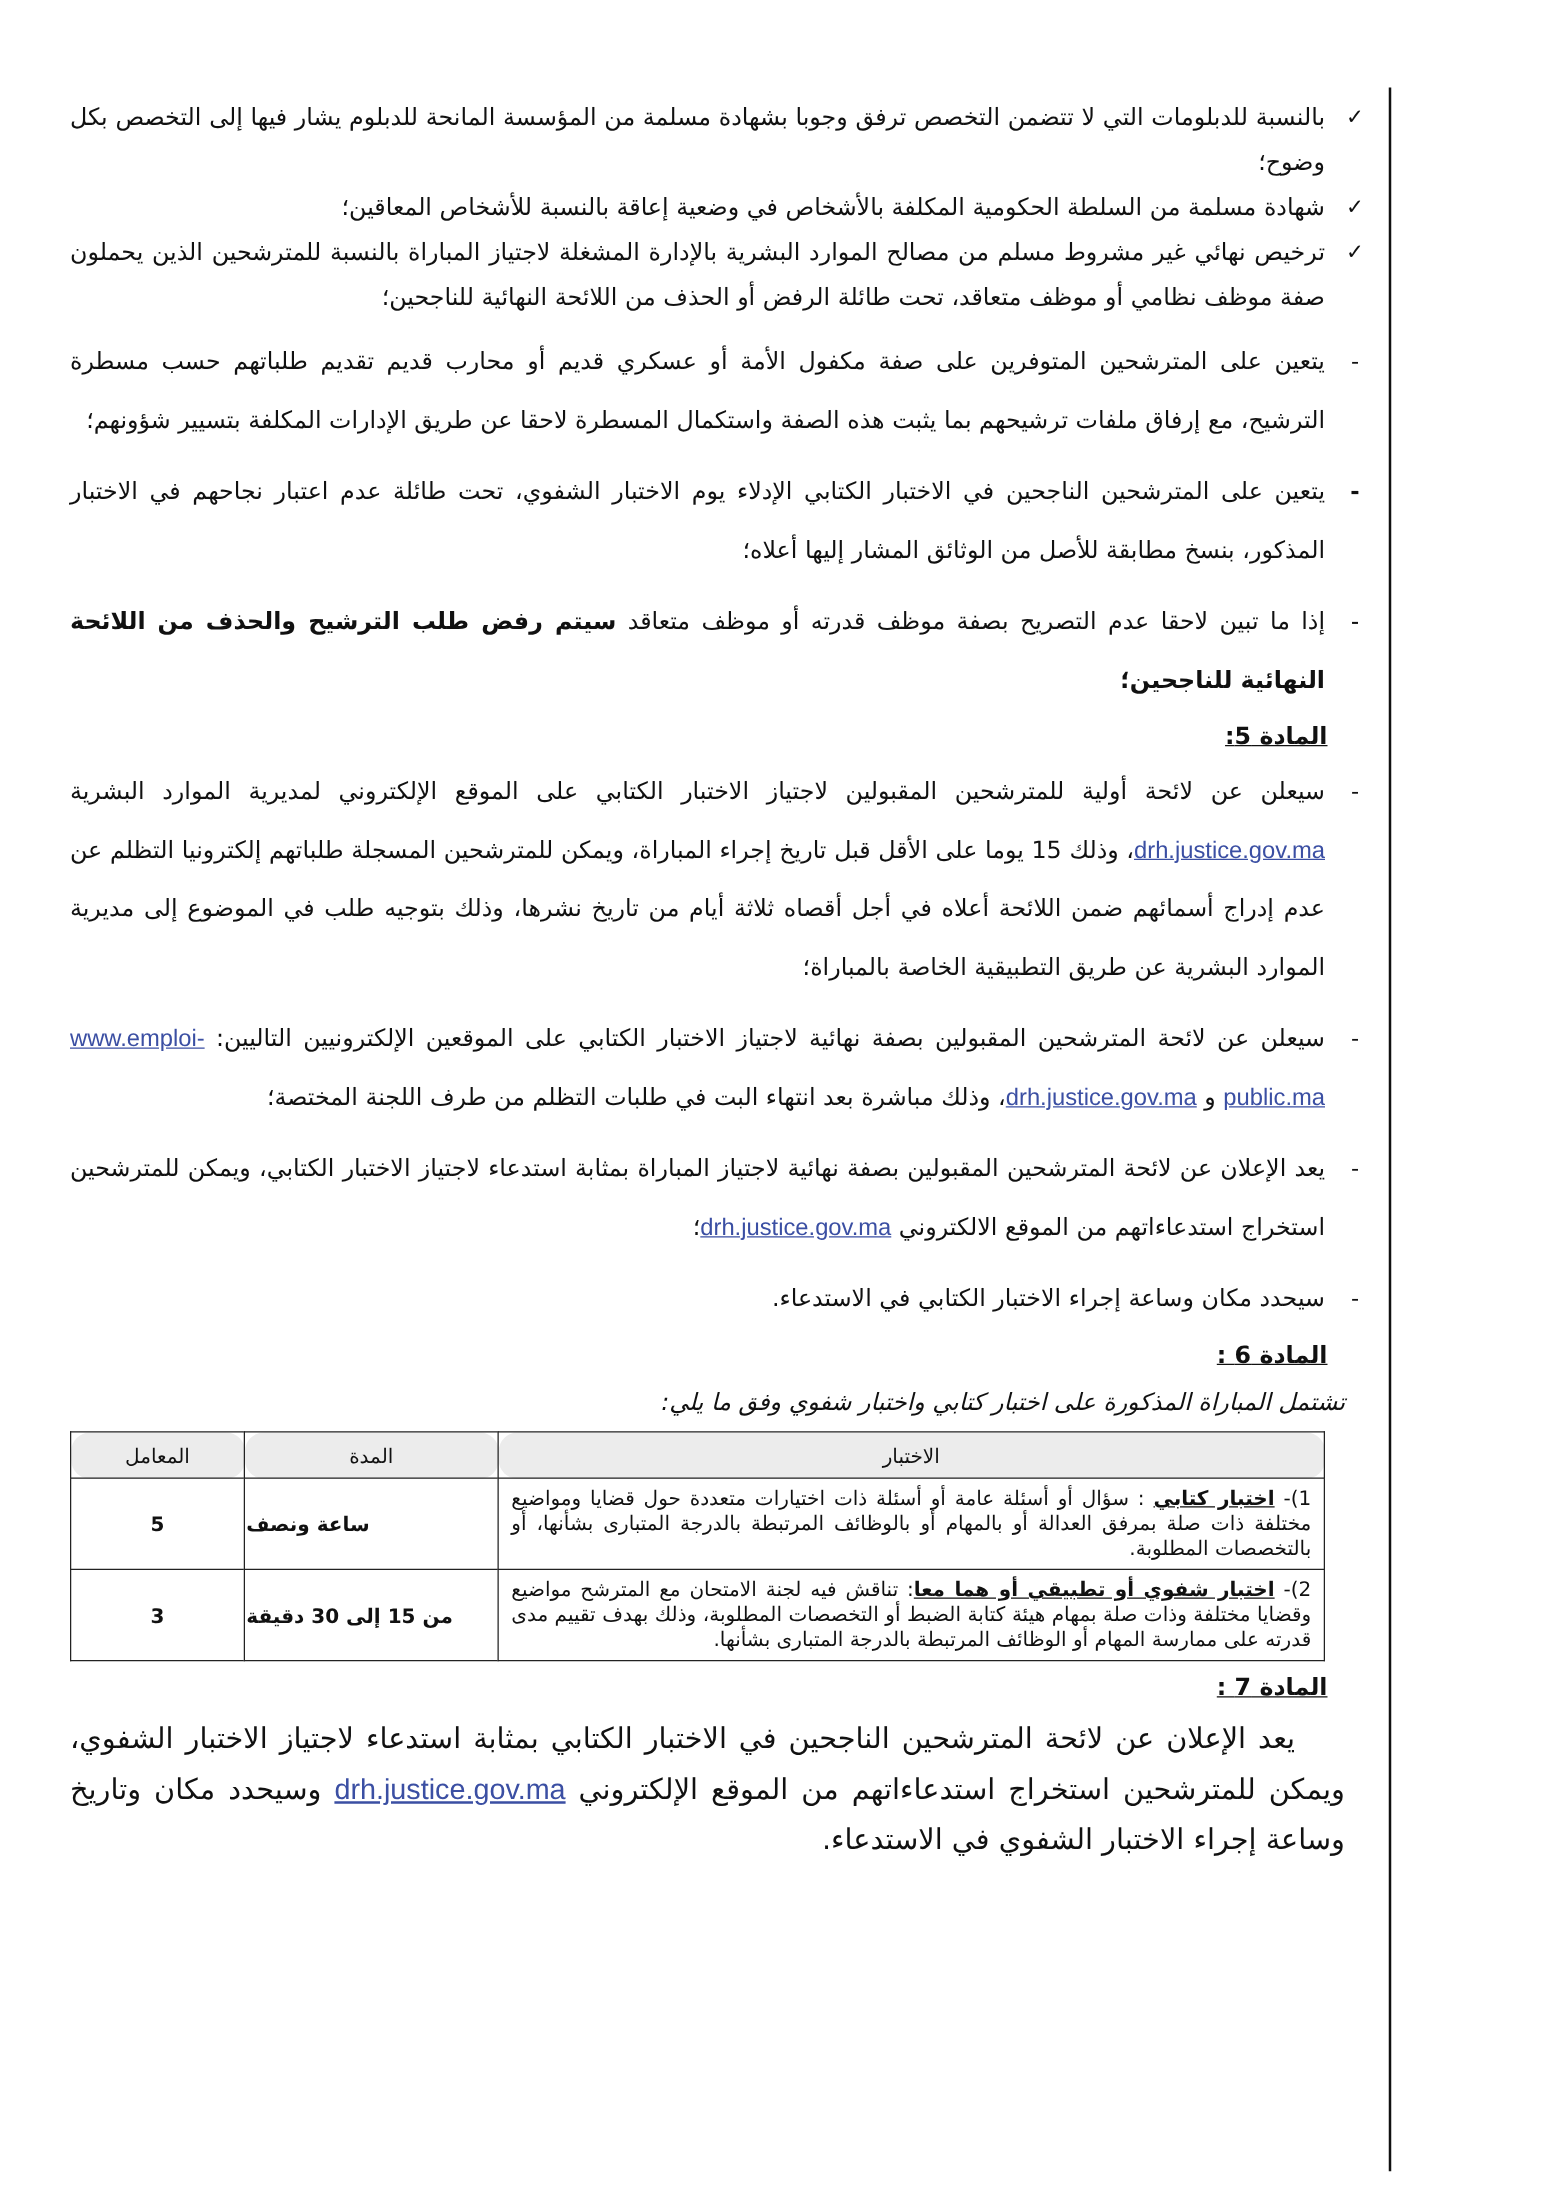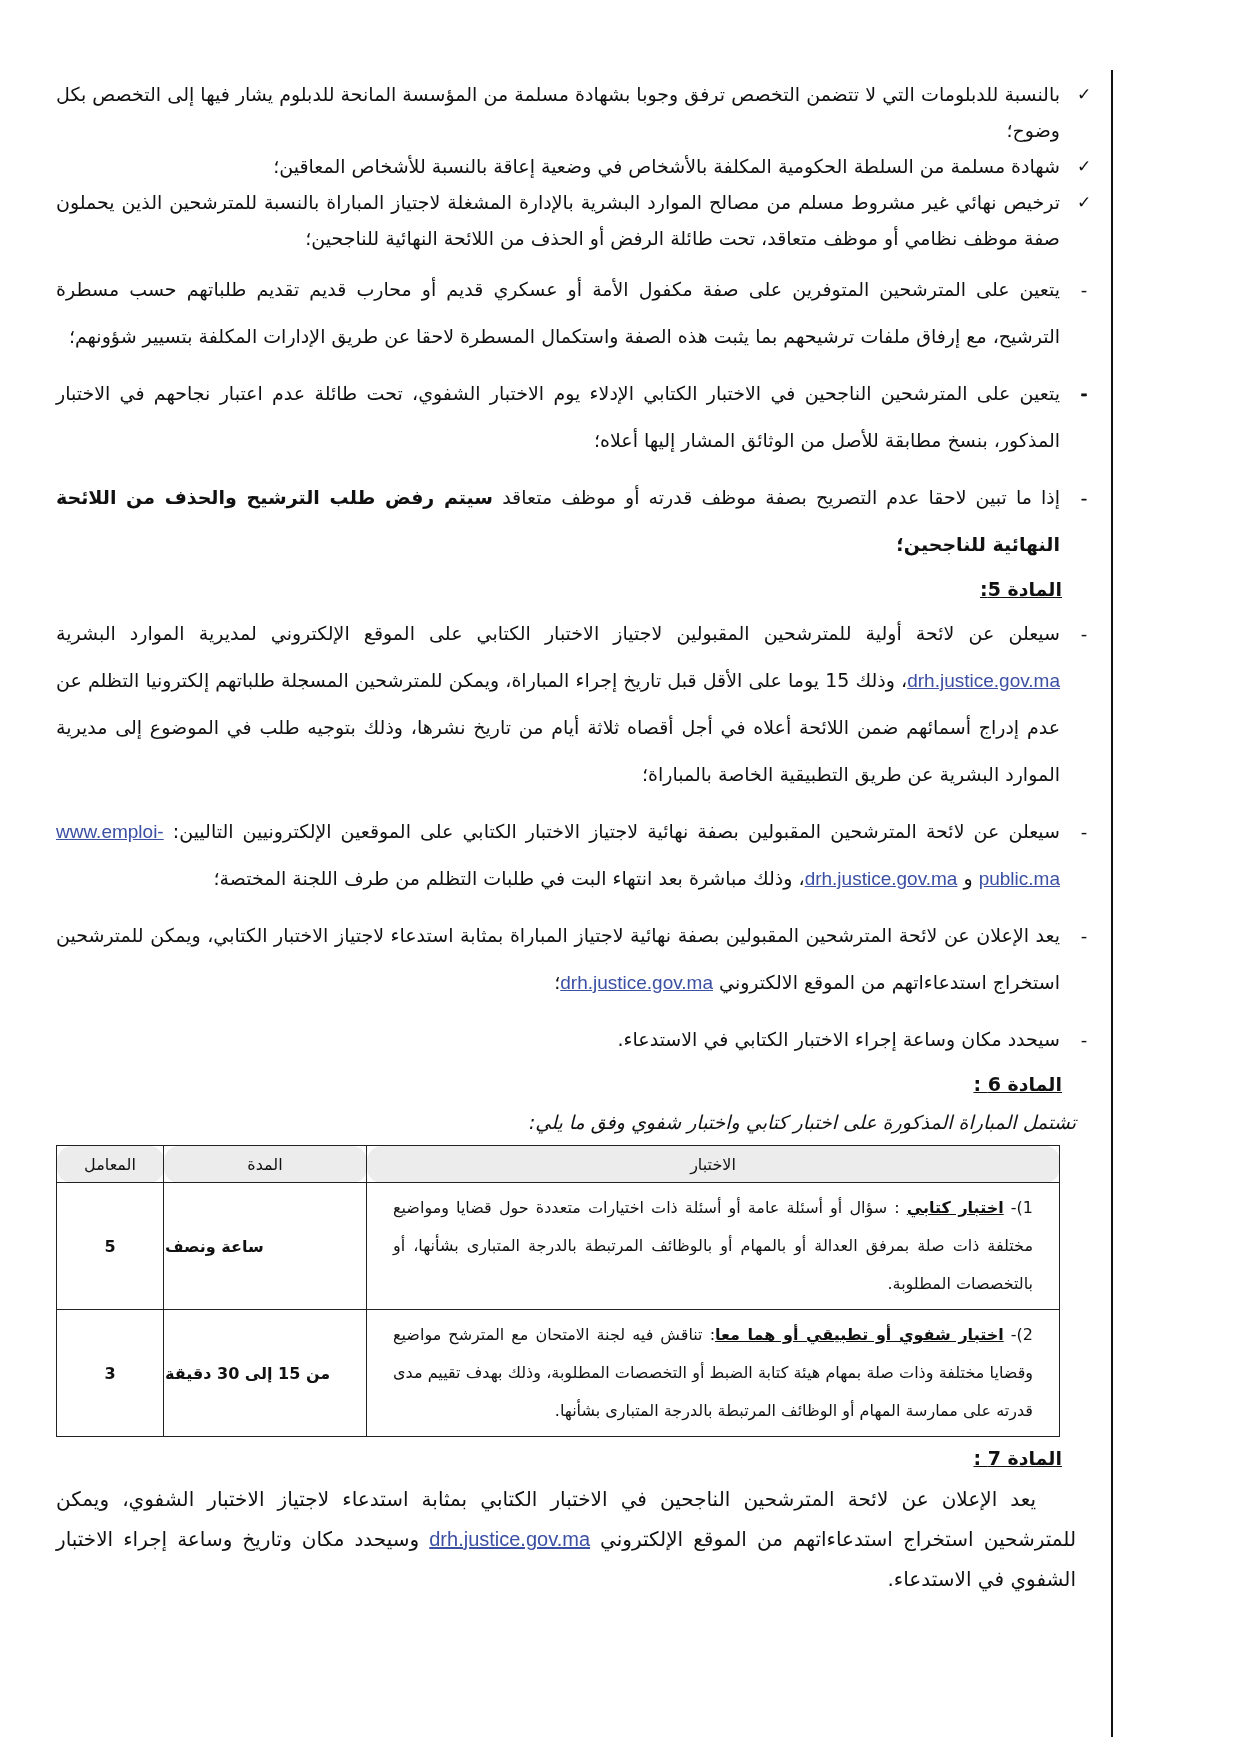--- a/index.html
+++ b/index.html
@@ -14,25 +14,25 @@
   .dash { margin-top: 10px; line-height: 47px; }
   .dash .marker { top: 0; }
   .check { line-height: 36px; }
   .bold { font-weight: bold; }
   .link { color: #3b4fa3; text-decoration: underline; direction: ltr; unicode-bidi: embed; font-family: "Liberation Sans", sans-serif; }
   .article { font-weight: bold; text-decoration: underline; font-size: 19px; margin: 4px 34px 4px 0; line-height: 34px; }
   .intro { font-size: 19px; line-height: 34px; margin: 2px 20px 6px 0; font-style: italic; }
   table.exam { width: 1004px; margin-right: 36px; border-collapse: collapse; direction: rtl; font-size: 16px; }
   table.exam th, table.exam td { border: 1.5px solid #222; }
   table.exam th { background: #ececec; height: 34px; font-weight: normal; font-size: 16px; text-align: center; border-radius: 15px; }
-  table.exam td.desc { width: 640px; padding: 6px 26px; line-height: 38px; text-align: justify; vertical-align: middle; }
+  table.exam td.desc { width: 640px; padding: 6px 10px; line-height: 20px; text-align: justify; vertical-align: middle; }
   table.exam td.dur { width: 200px; text-align: left; font-weight: bold; }
   table.exam td.coef { text-align: center; font-weight: bold; }
   .desc .title { font-weight: bold; text-decoration: underline; }
-  .para { font-size: 20px; line-height: 40px; text-indent: 40px; margin: 0 20px 0 0; }
+  .para { font-size: 23px; line-height: 40px; text-indent: 40px; margin: 0 20px 0 0; }
 </style>
 </head>
 <body>
 
 <div class="page">
   <div class="vline"></div>
 
   <div class="content">
 
     <div class="item check">

